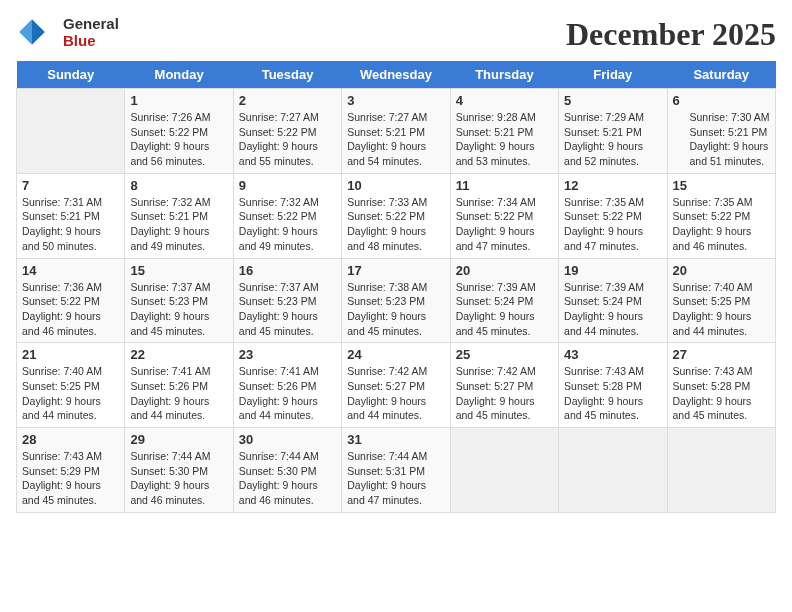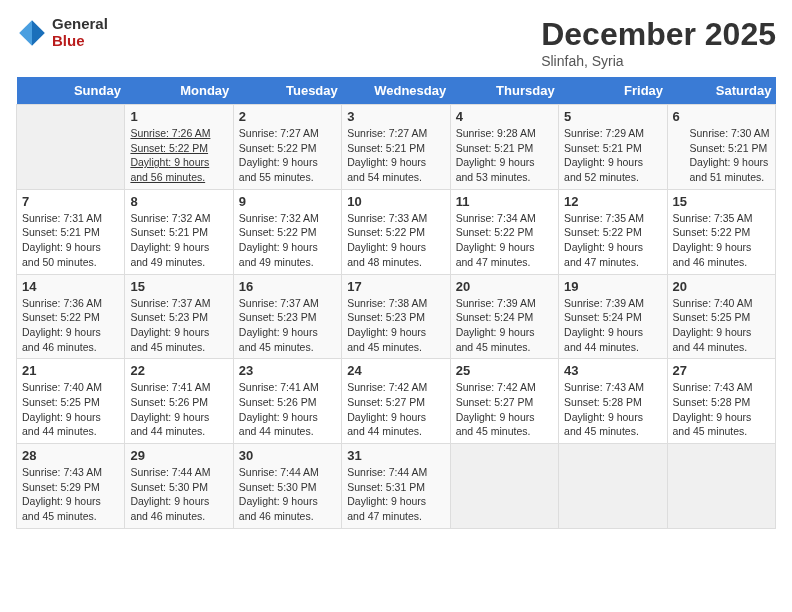--- a/index.html
+++ b/index.html
@@ -11,22 +11,22 @@
       padding: 16px;
     }
     .header {
       display: flex;
       justify-content: space-between;
       align-items: flex-start;
       margin-bottom: 8px;
     }
     .logo {
       display: flex;
-      align-items: center;
-      gap: 4px;
+      align-items: flex-start;
+      gap: 15px;
     }
     .logo-text {
       display: flex;
       flex-direction: column;
       line-height: 1.1;
     }
     .logo-general {
       font-size: 15px;
       font-weight: bold;
       color: #333;
@@ -34,41 +34,42 @@
     .logo-blue {
       font-size: 15px;
       font-weight: bold;
       color: #b91c1c;
     }
     .logo-icon {
       width: 32px;
       height: 32px;
     }
     .title-block {
-      text-align: left;
+      text-align: center;
+      font-family: Liberation Serif, serif;
     }
     .month-title {
       font-size: 32px;
       font-weight: bold;
       color: #333;
     }
     .subtitle {
       font-size: 14px;
       color: #555;
     }
     table {
       width: 100%;
       border-collapse: collapse;
       font-size: 11px;
     }
     thead tr th {
       background-color: #3a7bd5;
       color: #fff;
       padding: 6px 4px;
-      text-align: right;
+      text-align: center;
       font-size: 13px;
       font-weight: bold;
     }
     tbody tr td {
       border: 1px solid #ddd;
       vertical-align: top;
       padding: 4px 5px;
       height: 80px;
       width: 107px;
     }
@@ -103,42 +104,41 @@
       <polygon points="20,4 36,20 20,36" fill="#1a6fba"></polygon>
       <polygon points="4,20 20,4 20,36" fill="#4a9fe0"></polygon>
     </svg>
     <div class="logo-text">
       <span class="logo-general">General</span>
       <span class="logo-blue">Blue</span>
     </div>
   </div>
   <div class="title-block">
     <div class="month-title">December 2025</div>
-    <div class="subtitle">Slinfah, Syria</div>
   </div>
 </div>
 
 <table>
   <thead>
     <tr>
     <th>Sunday</th>
         <th>Monday</th>
         <th>Tuesday</th>
         <th>Wednesday</th>
         <th>Thursday</th>
         <th>Friday</th>
         <th>Saturday</th>
       </tr>
   </thead>
   <tbody id="calendar-body">
   <tr>
         <td class="empty-cell"></td>
         <td>
           <span class="day-num">1</span>
-          <div class="day-info" style="white-space: pre-line; text-decoration: underline;">Sunrise: 7:26 AM
+          <div class="day-info" style="white-space: pre-line;">Sunrise: 7:26 AM
 Sunset: 5:22 PM
 Daylight: 9 hours
 and 56 minutes.</div>
         </td>
         <td>
           <span class="day-num">2</span>
           <div class="day-info" style="white-space: pre-line;">Sunrise: 7:27 AM
 Sunset: 5:22 PM
 Daylight: 9 hours
 and 55 minutes.</div>

